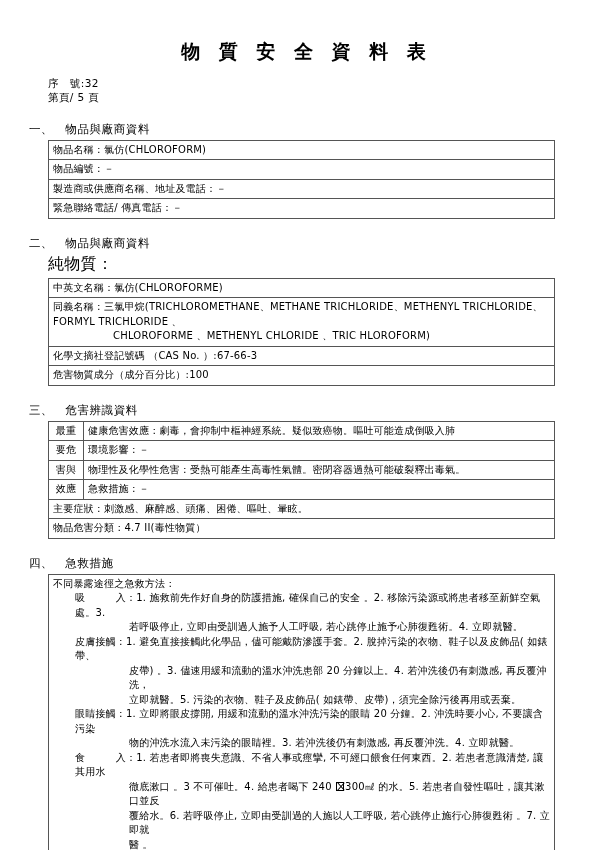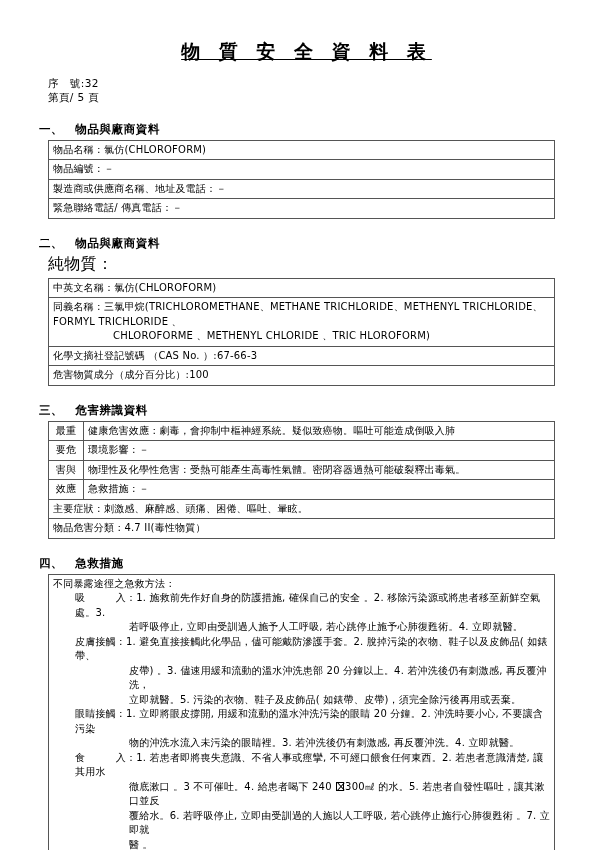--- a/index.html
+++ b/index.html
@@ -27,42 +27,41 @@
   
   .doc-title {
     text-align: center;
     font-size: 19px;
     font-weight: bold;
     letter-spacing: 6px;
     margin: 0;
     padding: 40px 0 0 7px;
     line-height: 1.2;
     text-indent: 6px;
-    text-decoration: underline;
   }
 
   
   .meta-row {
     display: flex;
     justify-content: space-between;
     align-items: baseline;
     margin: 14px 0 0 0;
     padding: 0 45px 0 48px;
     font-size: 10.5px;
     letter-spacing: 0.4px;
     flex-direction: column;
   }
   .meta-serial { white-space: pre; }
   .meta-page { white-space: pre; }
 
   
   .section-head {
     font-size: 11.5px;
-    font-weight: bold;
-    margin: 17px 0 3px 10px;
+    font-weight: normal;
+    margin: 17px 0 3px 0;
     padding-left: 29px;
     letter-spacing: 0.6px;
     white-space: pre;
   }
 
   .subnote {
     font-size: 16px;
     padding-left: 48px;
     margin: 2px 0 3px 0;
     letter-spacing: 0.3px;
@@ -169,21 +168,21 @@
         <td>緊急聯絡電話/ 傳真電話：－</td>
       </tr>
     </tbody>
   </table>
 
   <div class="section-head">二、　物品與廠商資料</div>
   <div class="subnote">純物質：</div>
   <table class="msds">
     <tbody>
       <tr>
-        <td>中英文名稱：氯仿(CHLOROFORM)</td>
+        <td>中英文名稱：氯仿(CHLOROFORME)</td>
       </tr>
       <tr>
         <td>
           <span class="fa-line">同義名稱：三氯甲烷(TRICHLOROMETHANE、METHANE TRICHLORIDE、METHENYL TRICHLORIDE、FORMYL TRICHLORIDE 、</span>
           <span class="syn-cont">CHLOROFORME 、METHENYL CHLORIDE 、TRIC HLOROFORM)</span>
         </td>
       </tr>
       <tr>
         <td>化學文摘社登記號碼 （CAS No. ）:67-66-3</td>
       </tr>

